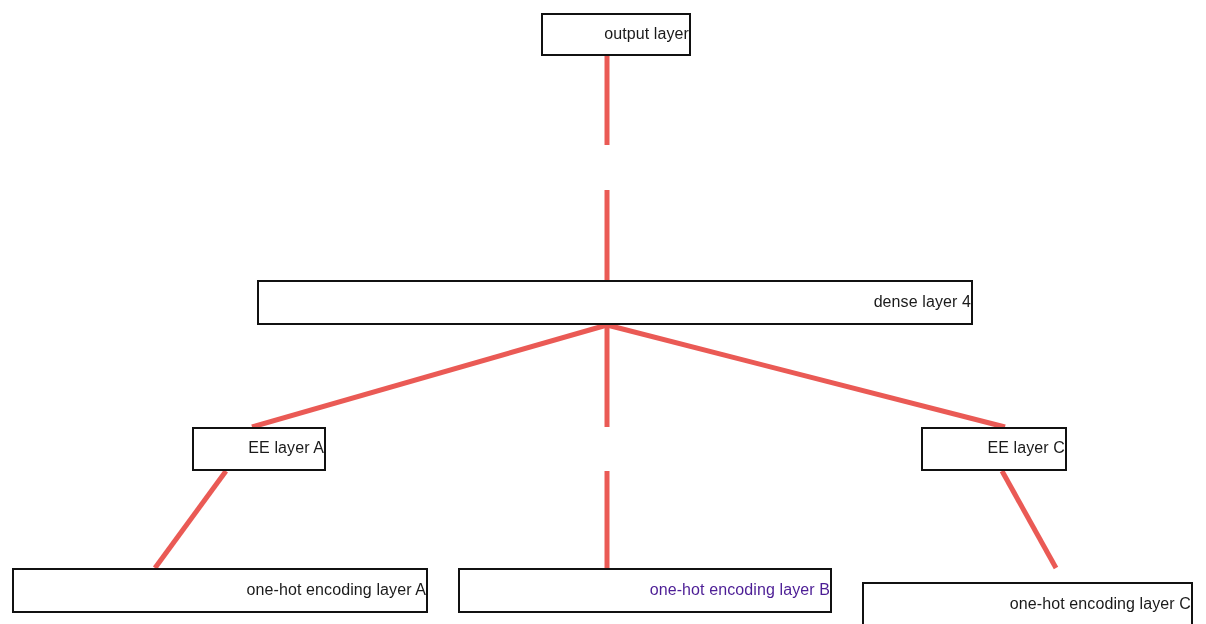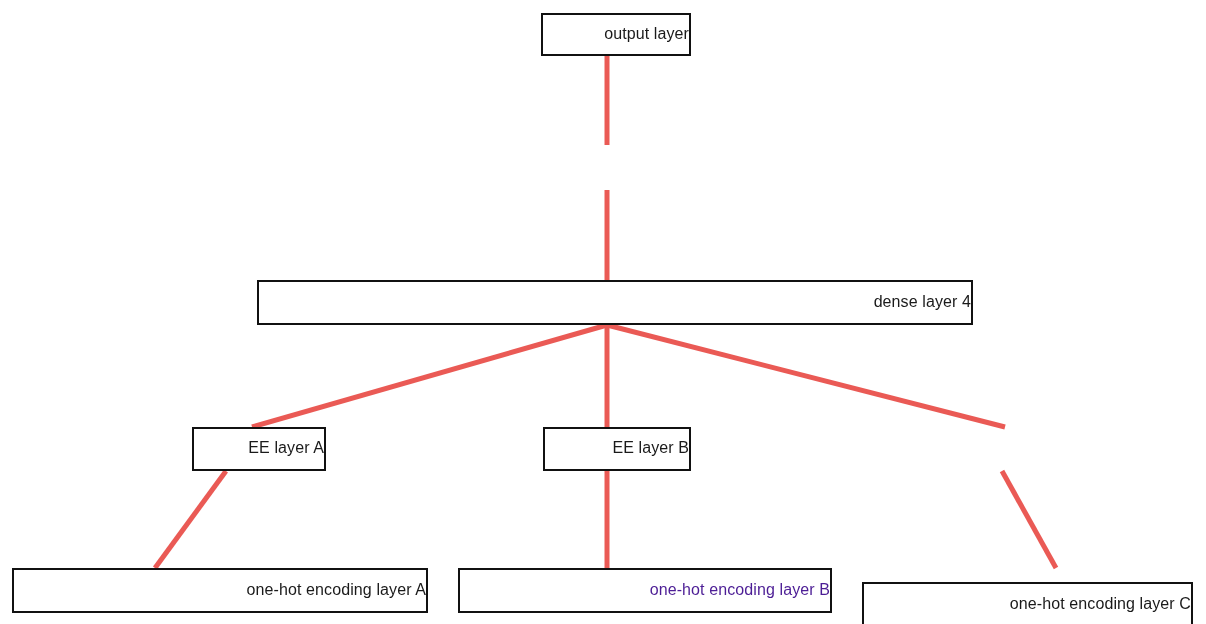--- a/index.html
+++ b/index.html
@@ -67,24 +67,24 @@
 
 
   <div class="node-box" id="node-dense-layer-0" style="left: 257px; top: 280px; width: 716px; height: 45px; border-color: rgb(17, 17, 17); background: rgb(255, 255, 255); color: rgb(26, 26, 26);">
     <span class="node-label">dense layer 4</span>
   </div>
 
   <div class="node-box" id="node-ee-layer-a" style="left: 168px; top: 427px; width: 134px; height: 44px; border-color: rgb(17, 17, 17); background: rgb(255, 255, 255); color: rgb(26, 26, 26); margin-left: 24px;">
     <span class="node-label">EE layer A</span>
   </div>
 
-  <div class="node-box" id="node-ee-layer-b" style="left: 543px; top: 427px; width: 148px; height: 44px; border-color: rgb(17, 17, 17); background: rgb(255, 255, 255); color: rgb(26, 26, 26);">
-    <span class="node-label">EE layer B</span>
+
+  <div class="node-box" id="node-ee-layer-c" style="left: 921px; top: 427px; width: 146px; height: 44px; border-color: rgb(17, 17, 17); background: rgb(255, 255, 255); color: rgb(26, 26, 26);">
+    <span class="node-label">EE layer C</span>
   </div>
-
 
   <div class="node-box" id="node-one-hot-encoding-layer-a" style="left: 12px; top: 568px; width: 416px; height: 45px; border-color: rgb(17, 17, 17); background: rgb(255, 255, 255); color: rgb(26, 26, 26);">
     <span class="node-label">one-hot encoding layer A</span>
   </div>
 
   <div class="node-box" id="node-one-hot-encoding-layer-b" style="left: 458px; top: 568px; width: 374px; height: 45px; border-color: rgb(17, 17, 17); background: rgb(255, 255, 255); color: #4c1d95;">
     <span class="node-label">one-hot encoding layer B</span>
   </div>
 
   <div class="node-box" id="node-one-hot-encoding-layer-c" style="left: 862px; top: 568px; width: 331px; height: 45px; border-color: rgb(17, 17, 17); background: rgb(255, 255, 255); color: rgb(26, 26, 26); margin-top: 14px;">

